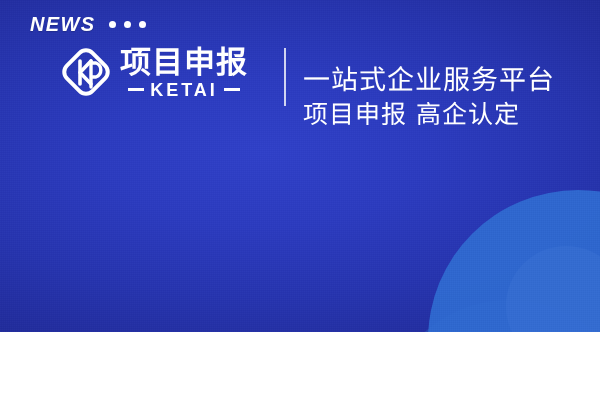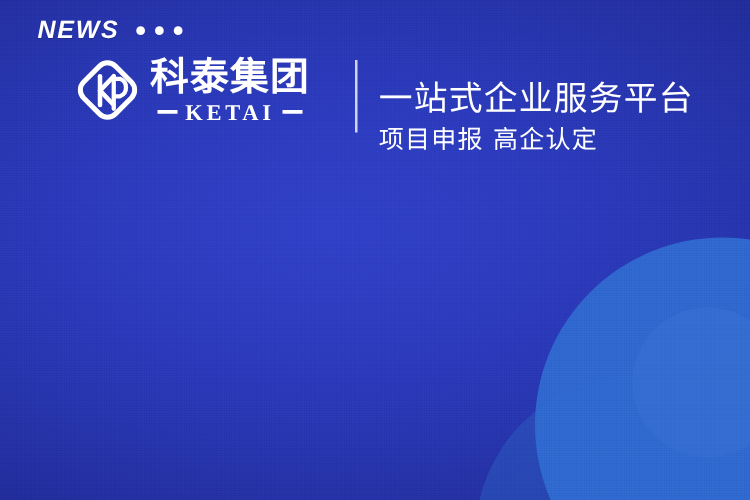--- a/index.html
+++ b/index.html
@@ -4,21 +4,21 @@
 <title>News Banner</title>
 <style>
   html, body {
     margin: 0;
     padding: 0;
     background: #ffffff;
   }
   #banner {
     position: relative;
     width: 600px;
-    height: 400px;
+    height: 332px;
     overflow: hidden;
     font-family: "Liberation Sans", "DejaVu Sans", sans-serif;
     background: radial-gradient(ellipse 85% 70% at 44% 46%,
                   #2f40c9 0%,
                   #2b3bc0 32%,
                   #2634b0 62%,
                   #222da0 86%,
                   #1f2a96 100%);
     user-select: none;
   }
@@ -120,21 +120,20 @@
     line-height: 1.05;
     letter-spacing: 1px;
     font-family: "DejaVu Sans", "Liberation Sans", sans-serif;
   }
   #logo-en-row {
     display: flex;
     align-items: center;
     justify-content: center;
     gap: 6px;
     margin-top: 2px;
-    font-family: Liberation Serif, serif;
   }
   #logo-en-row .rule {
     height: 3px;
     width: 16px;
     background: #ffffff;
     display: block;
   }
   #logo-en {
     color: #ffffff;
     font-size: 18px;
@@ -161,21 +160,21 @@
   #slogan-main {
     color: #ffffff;
     font-size: 27px;
     line-height: 1.15;
     letter-spacing: 1px;
     font-family: "DejaVu Sans", "Liberation Sans", sans-serif;
     white-space: nowrap;
   }
   #slogan-sub {
     color: #ffffff;
-    font-size: 20px;
+    font-size: 25px;
     line-height: 1.25;
     letter-spacing: 1px;
     margin-top: 4px;
     font-family: "DejaVu Sans", "Liberation Sans", sans-serif;
     white-space: nowrap;
   }
   
   #headline {
     position: absolute;
     left: 62px;
@@ -216,21 +215,21 @@
       <g transform="rotate(45 26 28)">
         <rect x="8" y="10" width="36" height="36" rx="9" ry="9" fill="none" stroke="#ffffff" stroke-width="4"></rect>
       </g>
 
       <path d="M20 17 L20 40" stroke="#ffffff" stroke-width="3.6" fill="none" stroke-linecap="round"></path>
       <path d="M31 17 L20 28.5 L31 40" stroke="#ffffff" stroke-width="3.6" fill="none" stroke-linecap="round" stroke-linejoin="round"></path>
       <path d="M31 17 L31 43" stroke="#ffffff" stroke-width="3.4" fill="none" stroke-linecap="round"></path>
       <path d="M31 19 L36 19 A7.5 7.5 0 0 1 36 33 L31 33" stroke="#ffffff" stroke-width="3.4" fill="none" stroke-linejoin="round"></path>
     </svg>
     <div id="logo-wordmark">
-      <div id="logo-cn">科泰集团</div>
+      <div id="logo-cn">项目申报</div>
       <div id="logo-en-row">
         <span class="rule"></span>
         <span id="logo-en">KETAI</span>
         <span class="rule"></span>
       </div>
     </div>
   </div>
 
   <div id="divider"></div>
 

